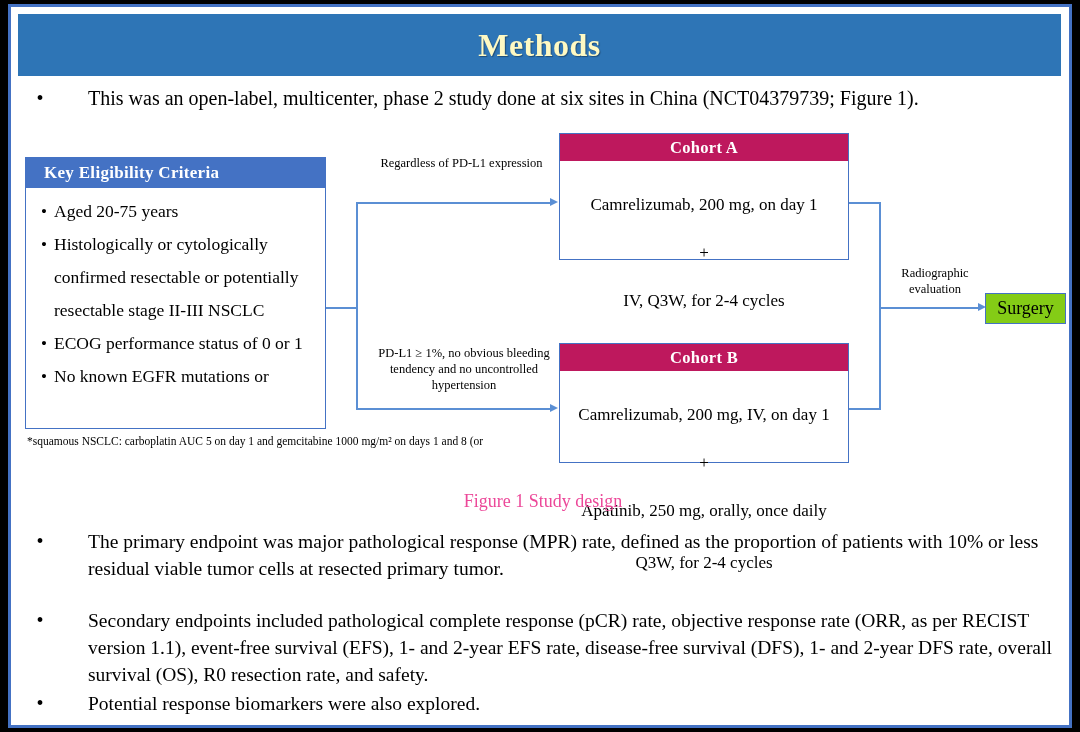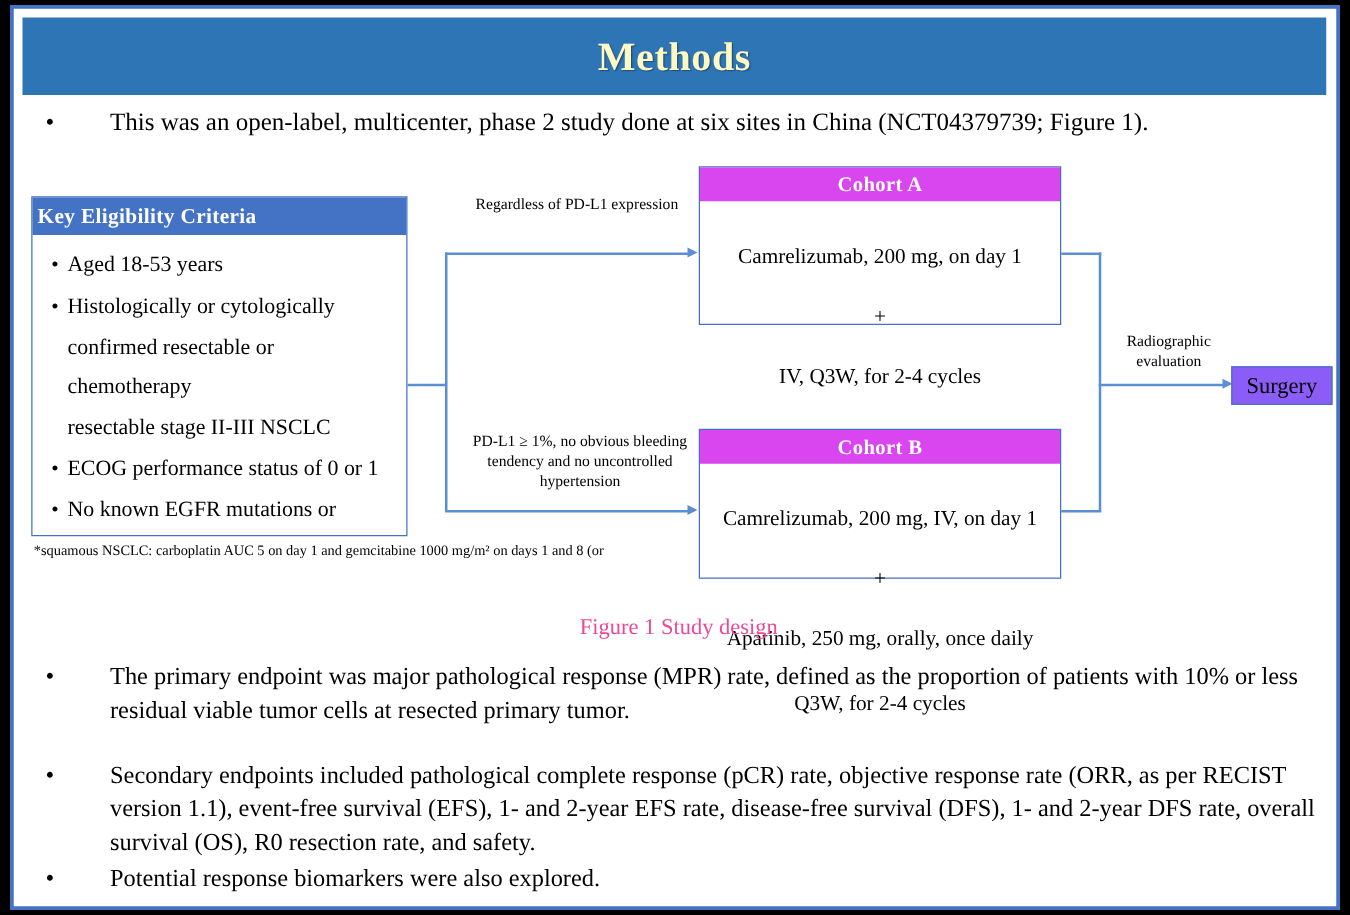--- a/index.html
+++ b/index.html
@@ -86,21 +86,21 @@
     background: #fff;
   }
   .elig-header {
     height: 30px;
     background: #4472C4;
     color: #fff;
     font-size: 17px;
     font-weight: bold;
     display: flex;
     align-items: center;
-    padding-left: 4px;
+    padding-left: 18px;
     box-sizing: border-box;
     letter-spacing: 0.3px;
   }
   .elig-list {
     padding: 8px 6px 0 8px;
   }
   .elig-item {
     display: flex;
     align-items: flex-start;
     margin-bottom: 2px;
@@ -132,21 +132,21 @@
     width: 290px;
     border: 1.3px solid #4472C4;
     box-sizing: border-box;
     background: #fff;
   }
   #cohort-a { left: 548px; top: 16px;  height: 127px; }
   #cohort-b { left: 548px; top: 226px; height: 120px; }
 
   .cohort-header {
     height: 27px;
-    background: #d946ef;
+    background: #be185d;
     color: #fff;
     font-size: 16.5px;
     font-weight: bold;
     display: flex;
     align-items: center;
     justify-content: center;
     letter-spacing: 0.3px;
   }
   .cohort-body {
     padding: 6px 4px 0 4px;
@@ -161,21 +161,21 @@
   }
   .cohort-line.plus { line-height: 20px; }
 
   
   #surgery-box {
     position: absolute;
     left: 974px; top: 176px;
     width: 81px; height: 31px;
     border: 1.6px solid #4472C4;
     box-sizing: border-box;
-    background: #8b5cf6;
+    background: #84cc16;
     display: flex;
     align-items: center;
     justify-content: center;
   }
   #surgery-box .surgery-text {
     font-size: 18px;
     color: #000;
   }
 
   
@@ -231,29 +231,29 @@
     <div class="bullet-text">This was an open-label, multicenter, phase 2 study done at six sites in China (NCT04379739; Figure 1).</div>
   </div>
 
   <div class="figure">
 
     <div class="elig-box">
       <div class="elig-header">Key  Eligibility Criteria</div>
       <div class="elig-list">
         <div class="elig-item">
           <div class="bullet-dot">•</div>
-          <div class="elig-text">Aged 18-53 years</div>
+          <div class="elig-text">Aged 20-75 years</div>
         </div>
         <div class="elig-item">
           <div class="bullet-dot">•</div>
           <div class="elig-text">Histologically or cytologically</div>
         </div>
         <div class="elig-item">
           <div class="bullet-dot"></div>
-          <div class="elig-text">confirmed resectable or chemotherapy</div>
+          <div class="elig-text">confirmed resectable or potentially</div>
         </div>
         <div class="elig-item">
           <div class="bullet-dot"></div>
           <div class="elig-text">resectable stage II-III  NSCLC</div>
         </div>
         <div class="elig-item">
           <div class="bullet-dot">•</div>
           <div class="elig-text">ECOG performance status of 0 or 1</div>
         </div>
         <div class="elig-item">

